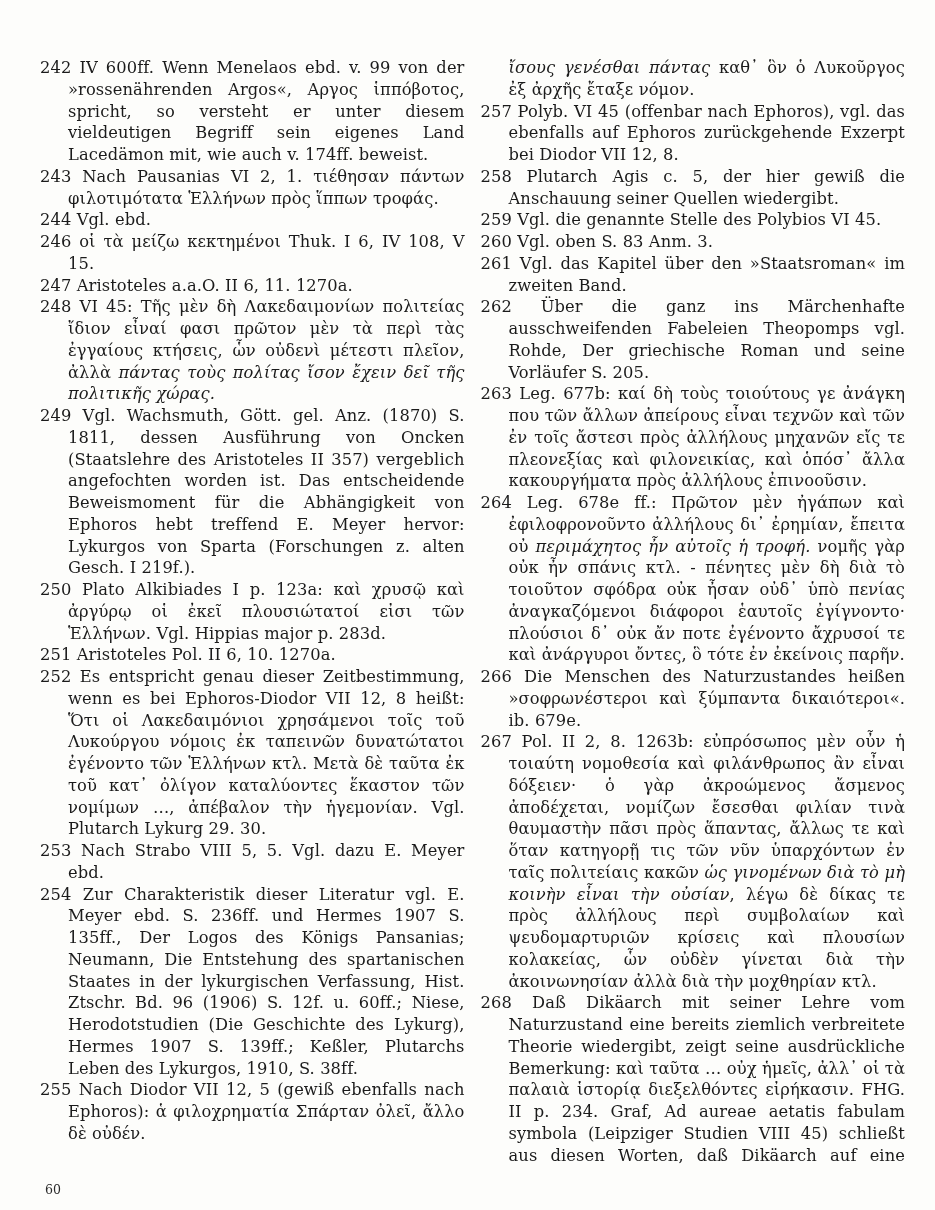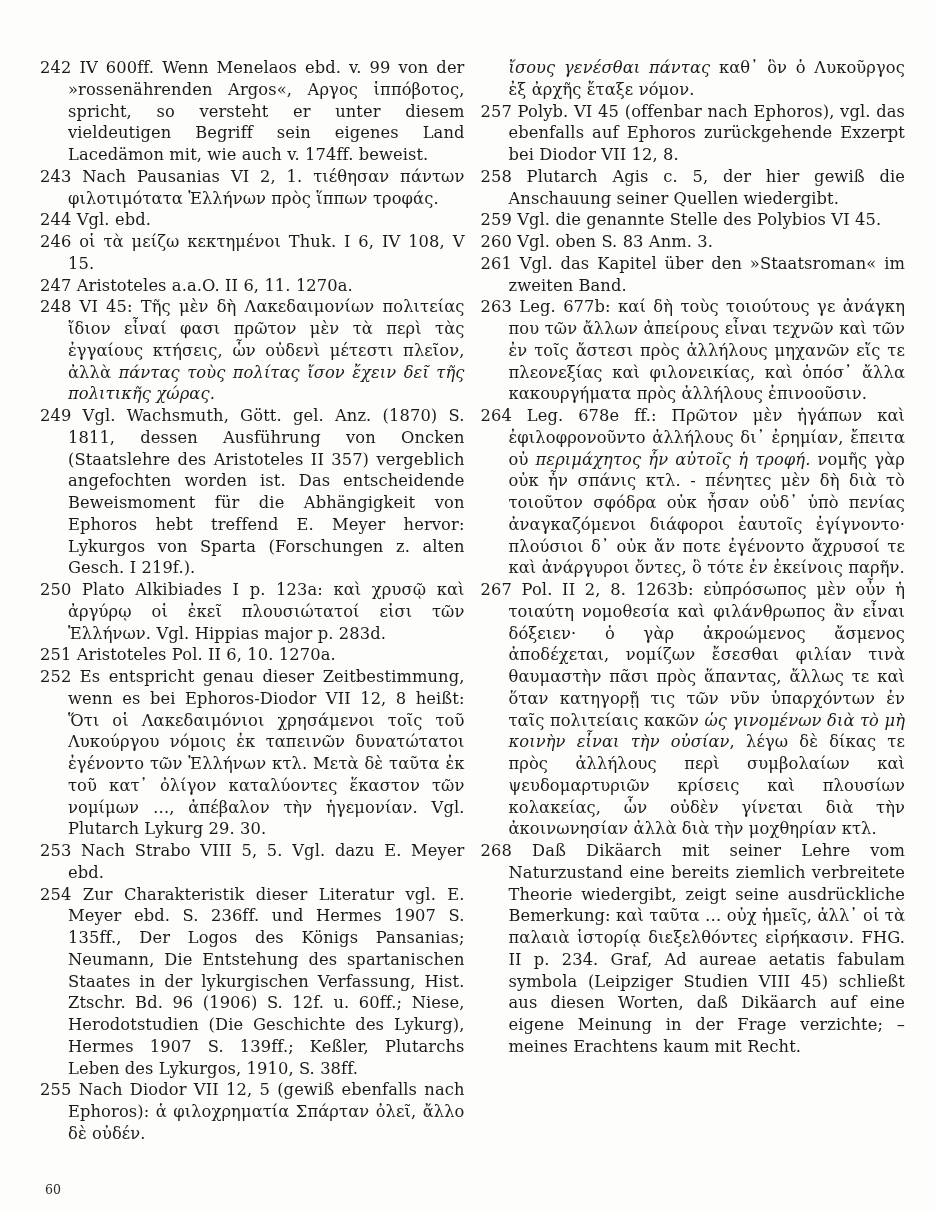--- a/index.html
+++ b/index.html
@@ -67,20 +67,22 @@
         <div class="note"><span class="num">254 </span><span>Zur Charakteristik dieser Literatur vgl. E. Meyer ebd. S. 236ff. und Hermes 1907 S. 135ff., Der Logos des Königs Pansanias; Neumann, Die Entstehung des spartanischen Staates in der lykurgischen Verfassung, Hist. Ztschr. Bd. 96 (1906) S. 12f. u. 60ff.; Niese, Herodotstudien (Die Geschichte des Lykurg), Hermes 1907 S. 139ff.; Keßler, Plutarchs Leben des Lykurgos, 1910, S. 38ff.</span></div>
         <div class="note"><span class="num">255 </span><span>Nach Diodor VII 12, 5 (gewiß ebenfalls nach Ephoros): ἁ φιλοχρηματία Σπάρταν ὀλεῖ, ἄλλο δὲ οὐδέν.</span></div>
       </div>
     <div class="col">
         <div class="note cont"><em>ἴσους γενέσθαι πάντας</em><span> καθ᾽ ὃν ὁ Λυκοῦργος ἐξ ἀρχῆς ἔταξε νόμον.</span></div>
         <div class="note"><span class="num">257 </span><span>Polyb. VI 45 (offenbar nach Ephoros), vgl. das ebenfalls auf Ephoros zurückgehende Exzerpt bei Diodor VII 12, 8.</span></div>
         <div class="note"><span class="num">258 </span><span>Plutarch Agis c. 5, der hier gewiß die Anschauung seiner Quellen wiedergibt.</span></div>
         <div class="note"><span class="num">259 </span><span>Vgl. die genannte Stelle des Polybios VI 45.</span></div>
         <div class="note"><span class="num">260 </span><span>Vgl. oben S. 83 Anm. 3.</span></div>
         <div class="note"><span class="num">261 </span><span>Vgl. das Kapitel über den »Staatsroman« im zweiten Band.</span></div>
+        <div class="note"><span class="num">262 </span><span>Über die ganz ins Märchenhafte ausschweifenden Fabeleien Theopomps vgl. Rohde, Der griechische Roman und seine Vorläufer S. 205.</span></div>
         <div class="note"><span class="num">263 </span><span>Leg. 677b: καί δὴ τοὺς τοιούτους γε ἀνάγκη που τῶν ἄλλων ἀπείρους εἶναι τεχνῶν καὶ τῶν ἐν τοῖς ἄστεσι πρὸς ἀλλήλους μηχανῶν εἴς τε πλεονεξίας καὶ φιλονεικίας, καὶ ὁπόσ᾽ ἄλλα κακουργήματα πρὸς ἀλλήλους ἐπινοοῦσιν.</span></div>
         <div class="note"><span class="num">264 </span><span>Leg. 678e ff.: Πρῶτον μὲν ἠγάπων καὶ ἐφιλοφρονοῦντο ἀλλήλους δι᾽ ἐρημίαν, ἔπειτα οὐ </span><em>περιμάχητος ἦν αὐτοῖς ἡ τροφή.</em><span> νομῆς γὰρ οὐκ ἦν σπάνις κτλ. - πένητες μὲν δὴ διὰ τὸ τοιοῦτον σφόδρα οὐκ ἦσαν οὐδ᾽ ὑπὸ πενίας ἀναγκαζόμενοι διάφοροι ἑαυτοῖς ἐγίγνοντο· πλούσιοι δ᾽ οὐκ ἄν ποτε ἐγένοντο ἄχρυσοί τε καὶ ἀνάργυροι ὄντες, ὃ τότε ἐν ἐκείνοις παρῆν.</span></div>
+        <div class="note"><span class="num">266 </span><span>Die Menschen des Naturzustandes heißen »σοφρωνέστεροι καὶ ξύμπαντα δικαιότεροι«. ib. 679e.</span></div>
         <div class="note"><span class="num">267 </span><span>Pol. II 2, 8. 1263b: εὐπρόσωπος μὲν οὖν ἡ τοιαύτη νομοθεσία καὶ φιλάνθρωπος ἂν εἶναι δόξειεν· ὁ γὰρ ἀκροώμενος ἄσμενος ἀποδέχεται, νομίζων ἔσεσθαι φιλίαν τινὰ θαυμαστὴν πᾶσι πρὸς ἅπαντας, ἄλλως τε καὶ ὅταν κατηγορῇ τις τῶν νῦν ὑπαρχόντων ἐν ταῖς πολιτείαις κακῶν </span><em>ὡς γινομένων διὰ τὸ μὴ κοινὴν εἶναι τὴν οὐσίαν</em><span>, λέγω δὲ δίκας τε πρὸς ἀλλήλους περὶ συμβολαίων καὶ ψευδομαρτυριῶν κρίσεις καὶ πλουσίων κολακείας, ὧν οὐδὲν γίνεται διὰ τὴν ἀκοινωνησίαν ἀλλὰ διὰ τὴν μοχθηρίαν κτλ.</span></div>
         <div class="note"><span class="num">268 </span><span>Daß Dikäarch mit seiner Lehre vom Naturzustand eine bereits ziemlich verbreitete Theorie wiedergibt, zeigt seine ausdrückliche Bemerkung: καὶ ταῦτα … οὐχ ἡμεῖς, ἀλλ᾽ οἱ τὰ παλαιὰ ἱστορίᾳ διεξελθόντες εἰρήκασιν. FHG. II p. 234. Graf, Ad aureae aetatis fabulam symbola (Leipziger Studien VIII 45) schließt aus diesen Worten, daß Dikäarch auf eine eigene Meinung in der Frage verzichte; – meines Erachtens kaum mit Recht.</span></div>
       </div>
   </div>
   <div class="pageno">60</div>
 </div>
 
 </body></html>

